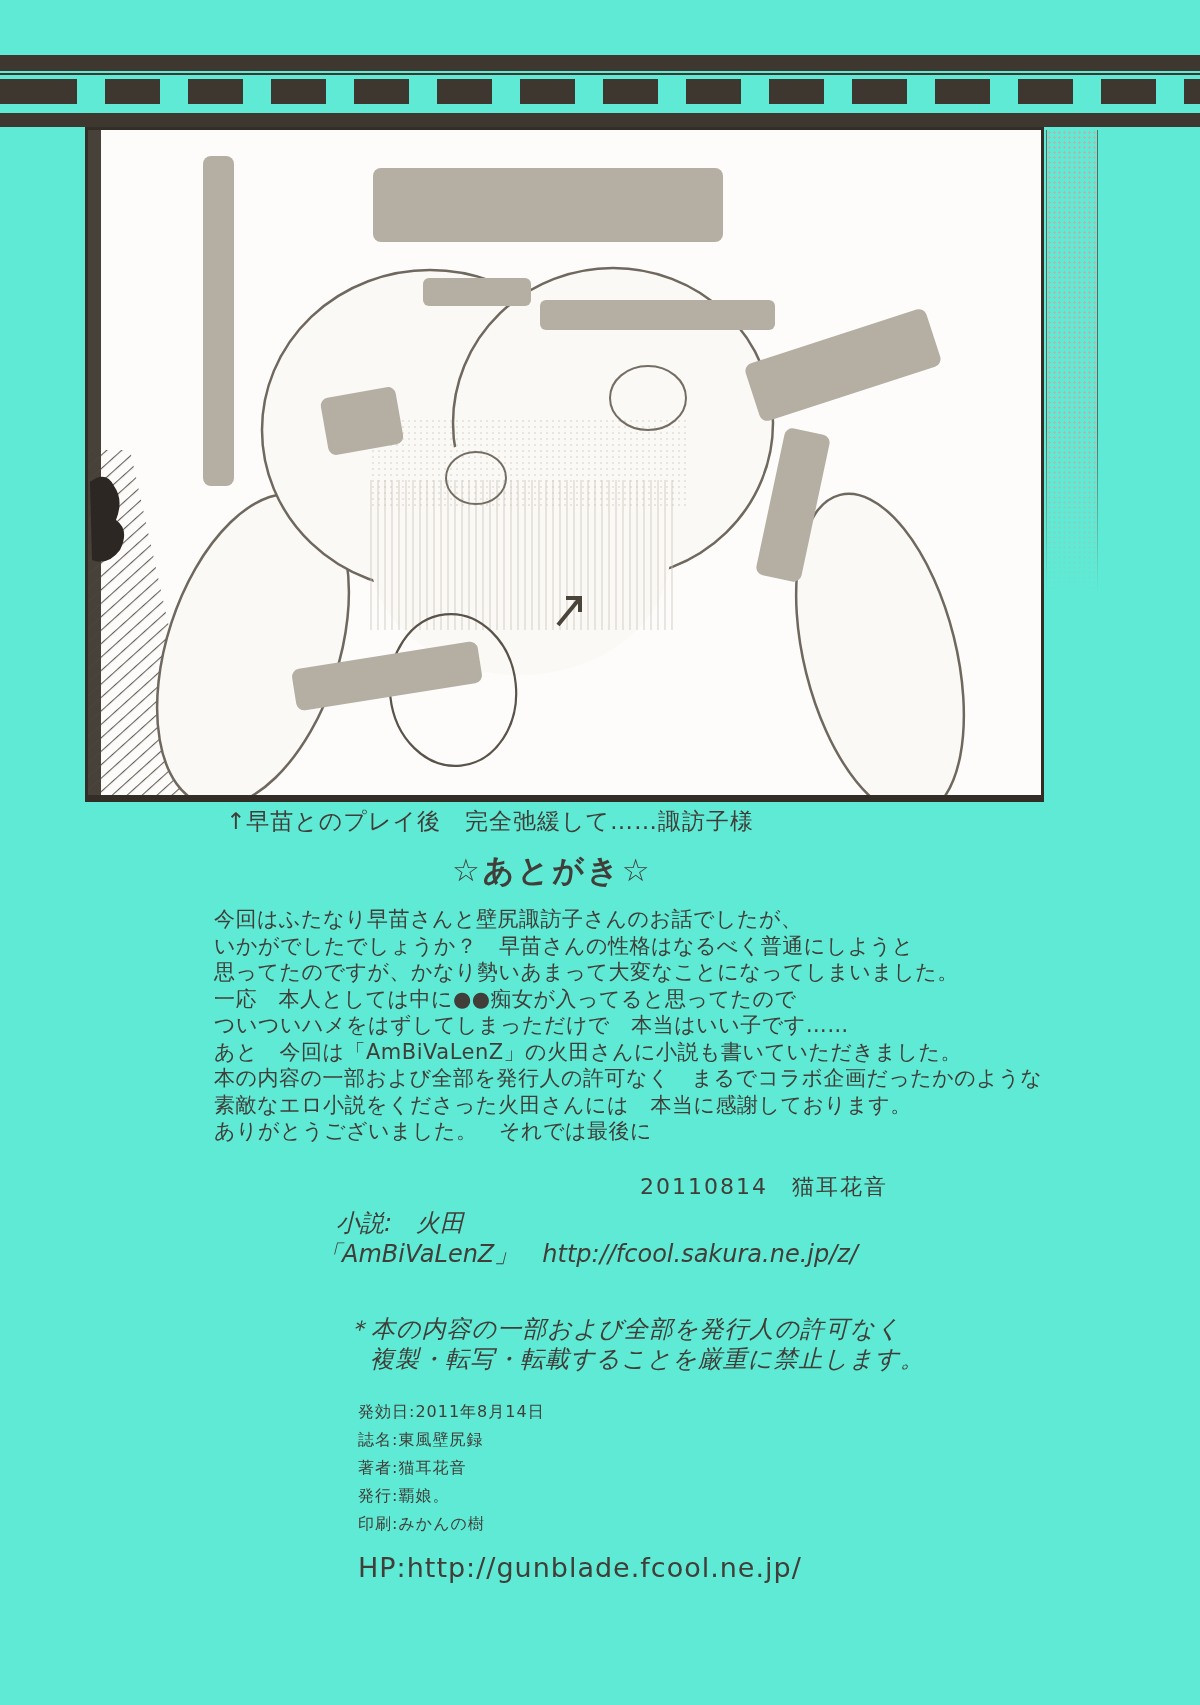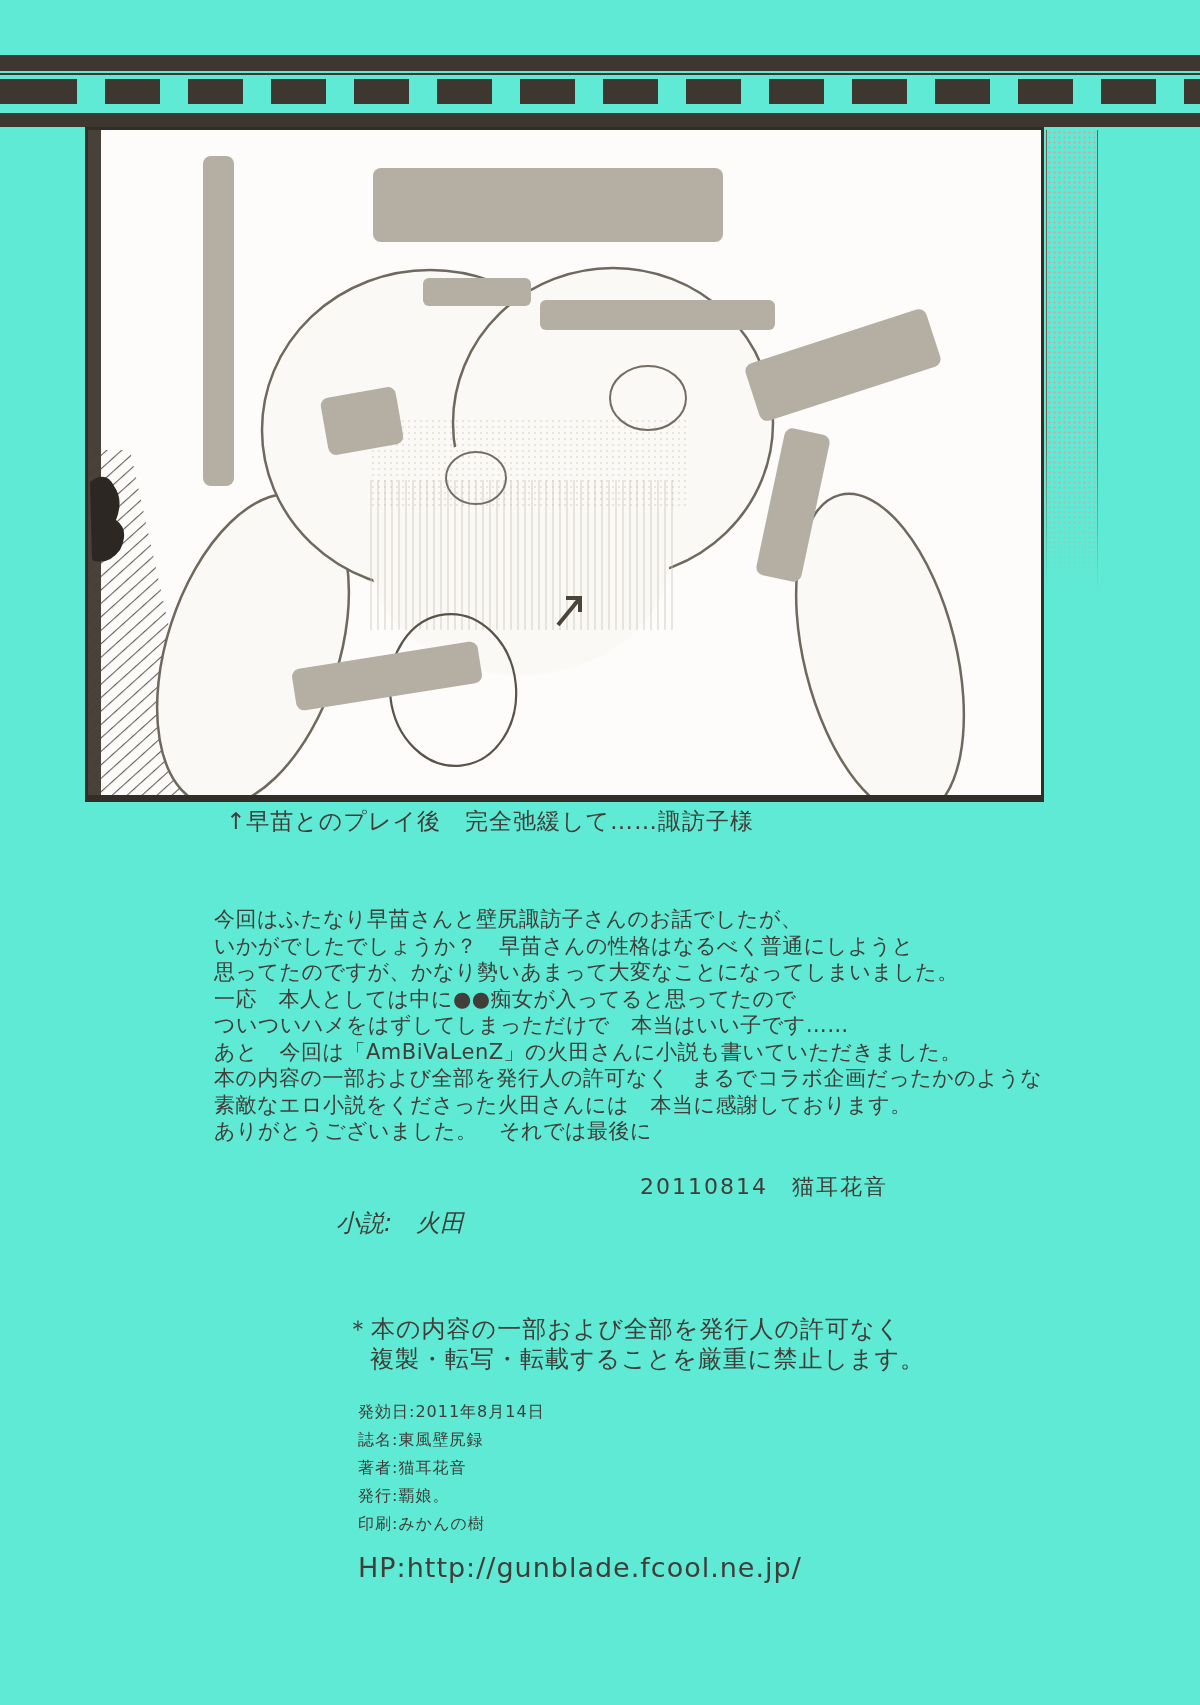--- a/index.html
+++ b/index.html
@@ -104,40 +104,42 @@
         <rect x="236" y="262" width="76" height="58" rx="8" transform="rotate(-10 274 291)"></rect>
         <rect x="205" y="525" width="188" height="42" rx="8" transform="rotate(-9 299 546)"></rect>
       </g>
     </svg>
   </div>
 
   <div class="tonestrip"></div>
 
   <div class="abs hand caption" style="left:226px;top:806px;">↑早苗とのプレイ後　完全弛緩して……諏訪子様</div>
 
+  <div class="abs hand heading" style="left:452px;top:850px;">☆あとがき☆</div>
 
   <div class="abs hand para" style="left:214px;top:906px;">
     <div>今回はふたなり早苗さんと壁尻諏訪子さんのお話でしたが、</div>
     <div>いかがでしたでしょうか？　早苗さんの性格はなるべく普通にしようと</div>
     <div>思ってたのですが、かなり勢いあまって大変なことになってしまいました。</div>
     <div>一応　本人としては中に●●痴女が入ってると思ってたので</div>
     <div>ついついハメをはずしてしまっただけで　本当はいい子です……</div>
     <div>あと　今回は「AmBiVaLenZ」の火田さんに小説も書いていただきました。</div>
     <div>本の内容の一部および全部を発行人の許可なく　まるでコラボ企画だったかのような</div>
     <div>素敵なエロ小説をくださった火田さんには　本当に感謝しております。</div>
     <div>ありがとうございました。　それでは最後に</div>
   </div>
 
   <div class="abs hand signoff" style="left:640px;top:1172px;">20110814　猫耳花音</div>
 
   <div class="abs hand credits" style="left:318px;top:1208px;font-style:italic;">
     <div class="indent1">小説:　火田</div>
+    <div>「AmBiVaLenZ」　http://fcool.sakura.ne.jp/z/</div>
   </div>
 
-  <div class="abs hand notice" style="left:346px;top:1314px;">
+  <div class="abs hand notice" style="left:346px;top:1314px;font-style:italic;">
     <div>＊本の内容の一部および全部を発行人の許可なく</div>
     <div class="indent2">複製・転写・転載することを厳重に禁止します。</div>
   </div>
 
   <div class="abs hand colophon" style="left:358px;top:1398px;">
     <div>発効日:2011年8月14日</div>
     <div>誌名:東風壁尻録</div>
     <div>著者:猫耳花音</div>
     <div>発行:覇娘。</div>
     <div>印刷:みかんの樹</div>

